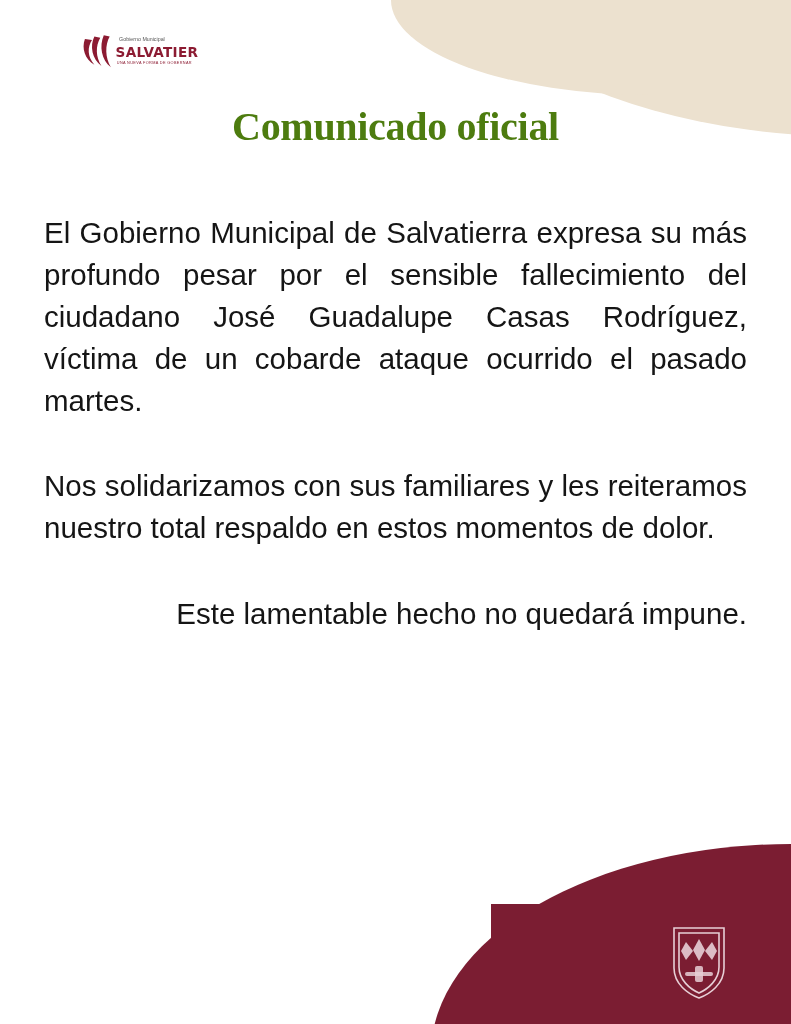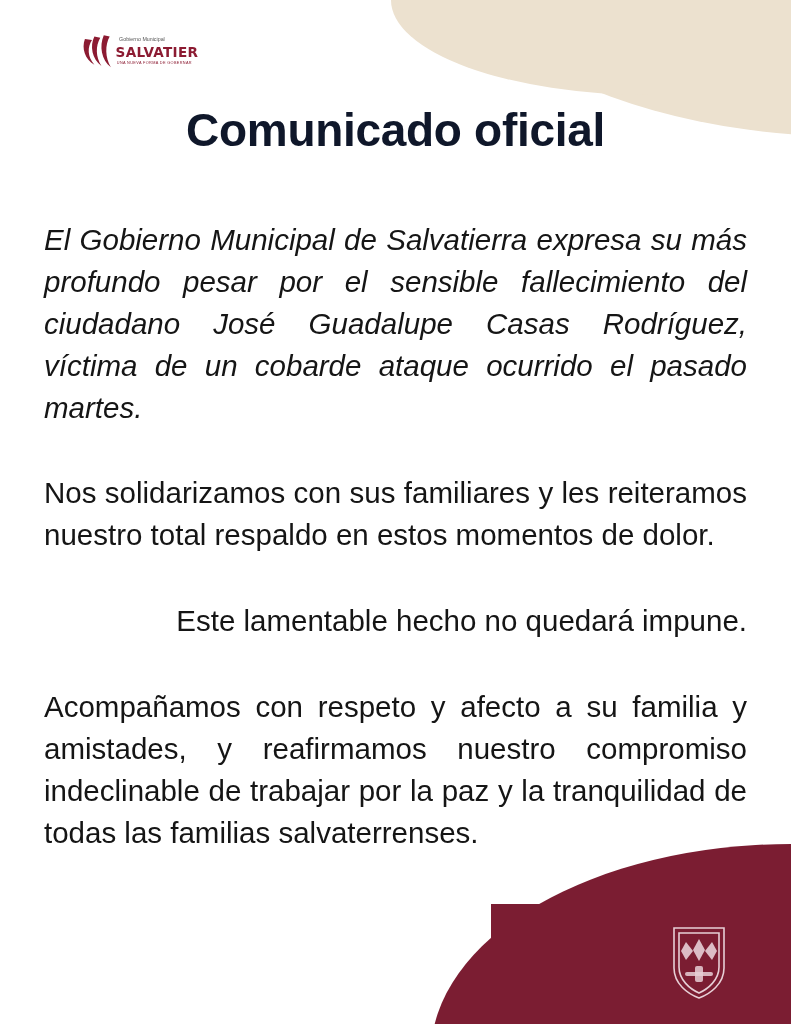--- a/index.html
+++ b/index.html
@@ -79,42 +79,41 @@
   }
 
   
   .content {
     position: relative;
     z-index: 2;
     padding: 0 44px;
   }
   .doc-title {
     text-align: center;
-    color: #0f172a;
-    font-size: 46px;
+    color: #4d7c0f;
+    font-size: 40px;
     font-weight: bold;
     letter-spacing: -0.3px;
     margin: 103px 0 0 0;
-    font-family: Liberation Sans, sans-serif;
+    font-family: Liberation Serif, serif;
   }
   .body-text {
     margin: 0;
     padding: 0;
     color: #151515;
     font-size: 29.5px;
     line-height: 1.42;
     text-align: justify;
     font-family: "Liberation Sans", sans-serif;
   }
   .para {
     margin-top: 44px;
   }
   .para.first {
     margin-top: 62px;
-    font-style: italic;
   }
   .para.no-justify {
     text-align: right;
   }
 </style>
 </head>
 <body>
 
 <div class="page">
 
@@ -135,21 +134,20 @@
       <text x="64" y="53" font-family="Liberation Sans, sans-serif" font-size="6.5" fill="#8c1b32" letter-spacing="0.6">UNA NUEVA FORMA DE GOBERNAR</text>
     </svg>
   </div>
 
   <div class="content">
     <h1 class="doc-title">Comunicado oficial</h1>
 
     <p class="body-text para first">El Gobierno Municipal de Salvatierra expresa su más profundo pesar por el sensible fallecimiento del ciudadano José Guadalupe Casas Rodríguez, víctima de un cobarde ataque ocurrido el pasado martes.</p>
     <p class="body-text para">Nos solidarizamos con sus familiares y les reiteramos nuestro total respaldo en estos momentos de dolor.</p>
     <p class="body-text para no-justify">Este lamentable hecho no quedará impune.</p>
-    <p class="body-text para">Acompañamos con respeto y afecto a su familia y amistades, y reafirmamos nuestro compromiso indeclinable de trabajar por la paz y la tranquilidad de todas las familias salvaterrenses.</p>
   </div>
 
   <div class="crest">
     <svg viewBox="0 0 74 86" width="74" height="86" xmlns="http://www.w3.org/2000/svg">
       <g fill="none" stroke="#e7cfd6" stroke-width="1.6">
         <path d="M12 12 H62 V52 C62 68, 48 78, 37 82 C26 78, 12 68, 12 52 Z"></path>
         <path d="M17 17 H57 V51 C57 64, 46 73, 37 77 C28 73, 17 64, 17 51 Z"></path>
       </g>
       <g fill="#e7cfd6">
         <path d="M24 26 l7 9 -7 9 -5 -9 Z" opacity="0.9"></path>

